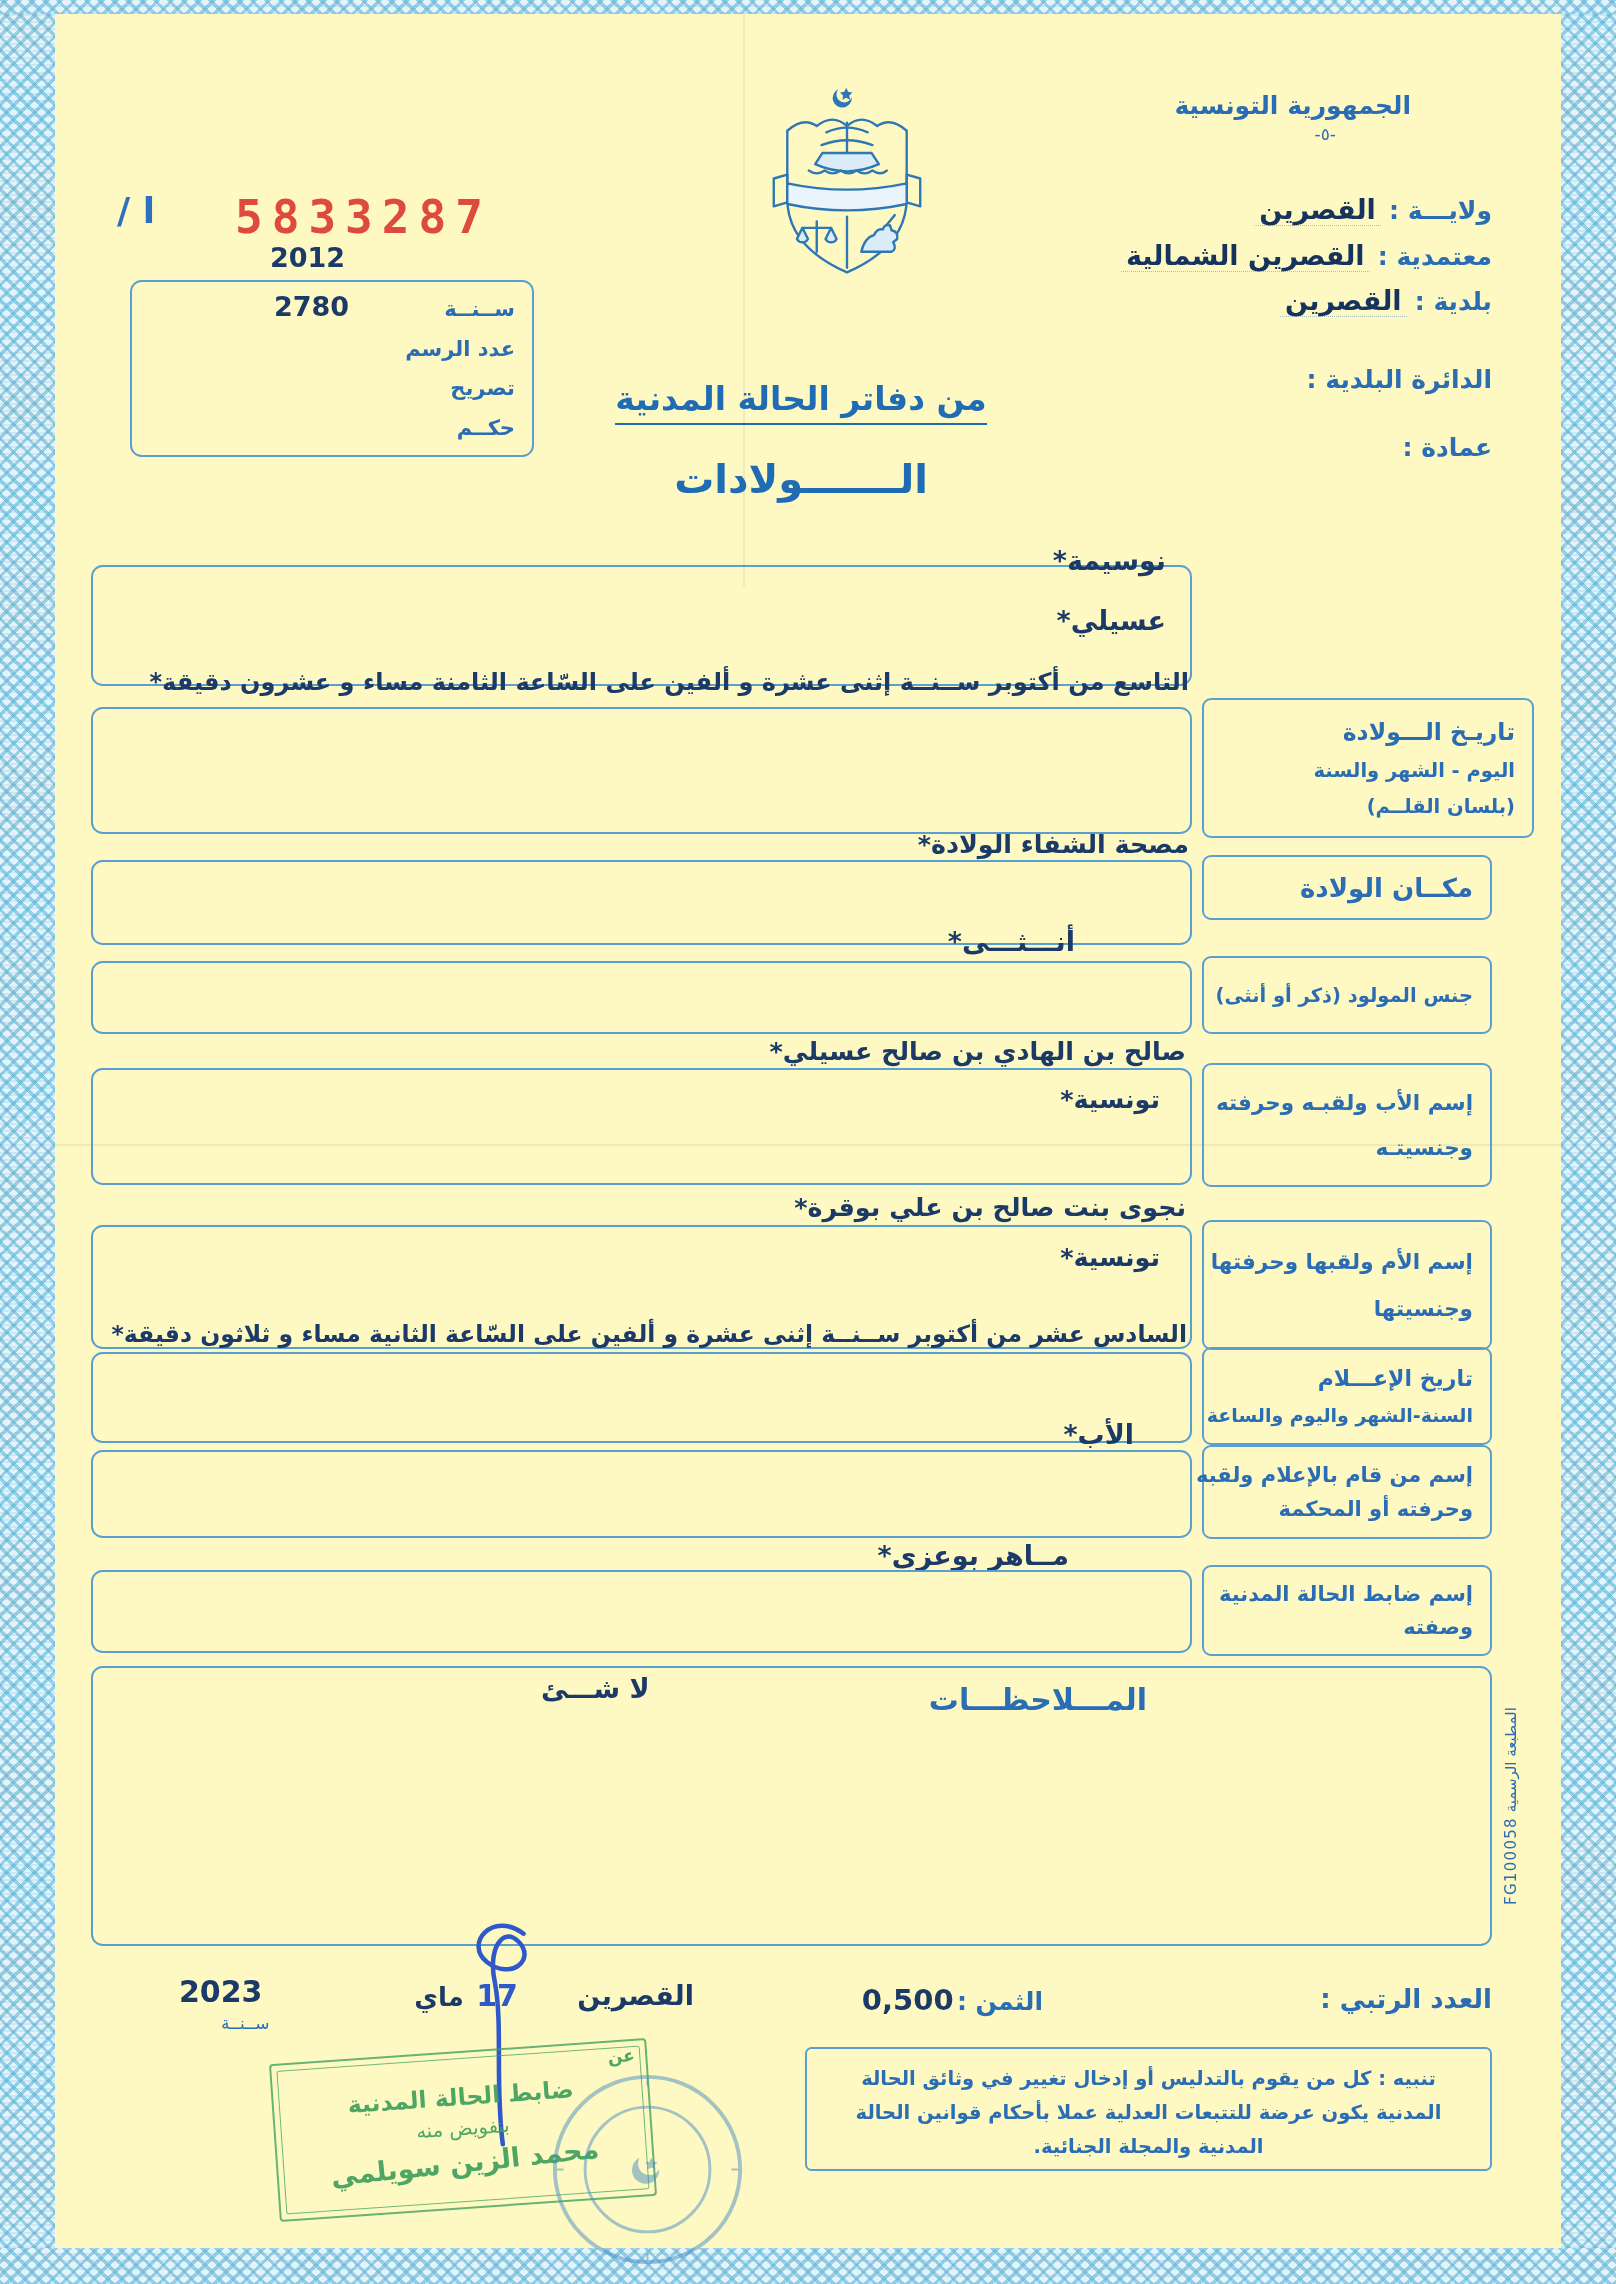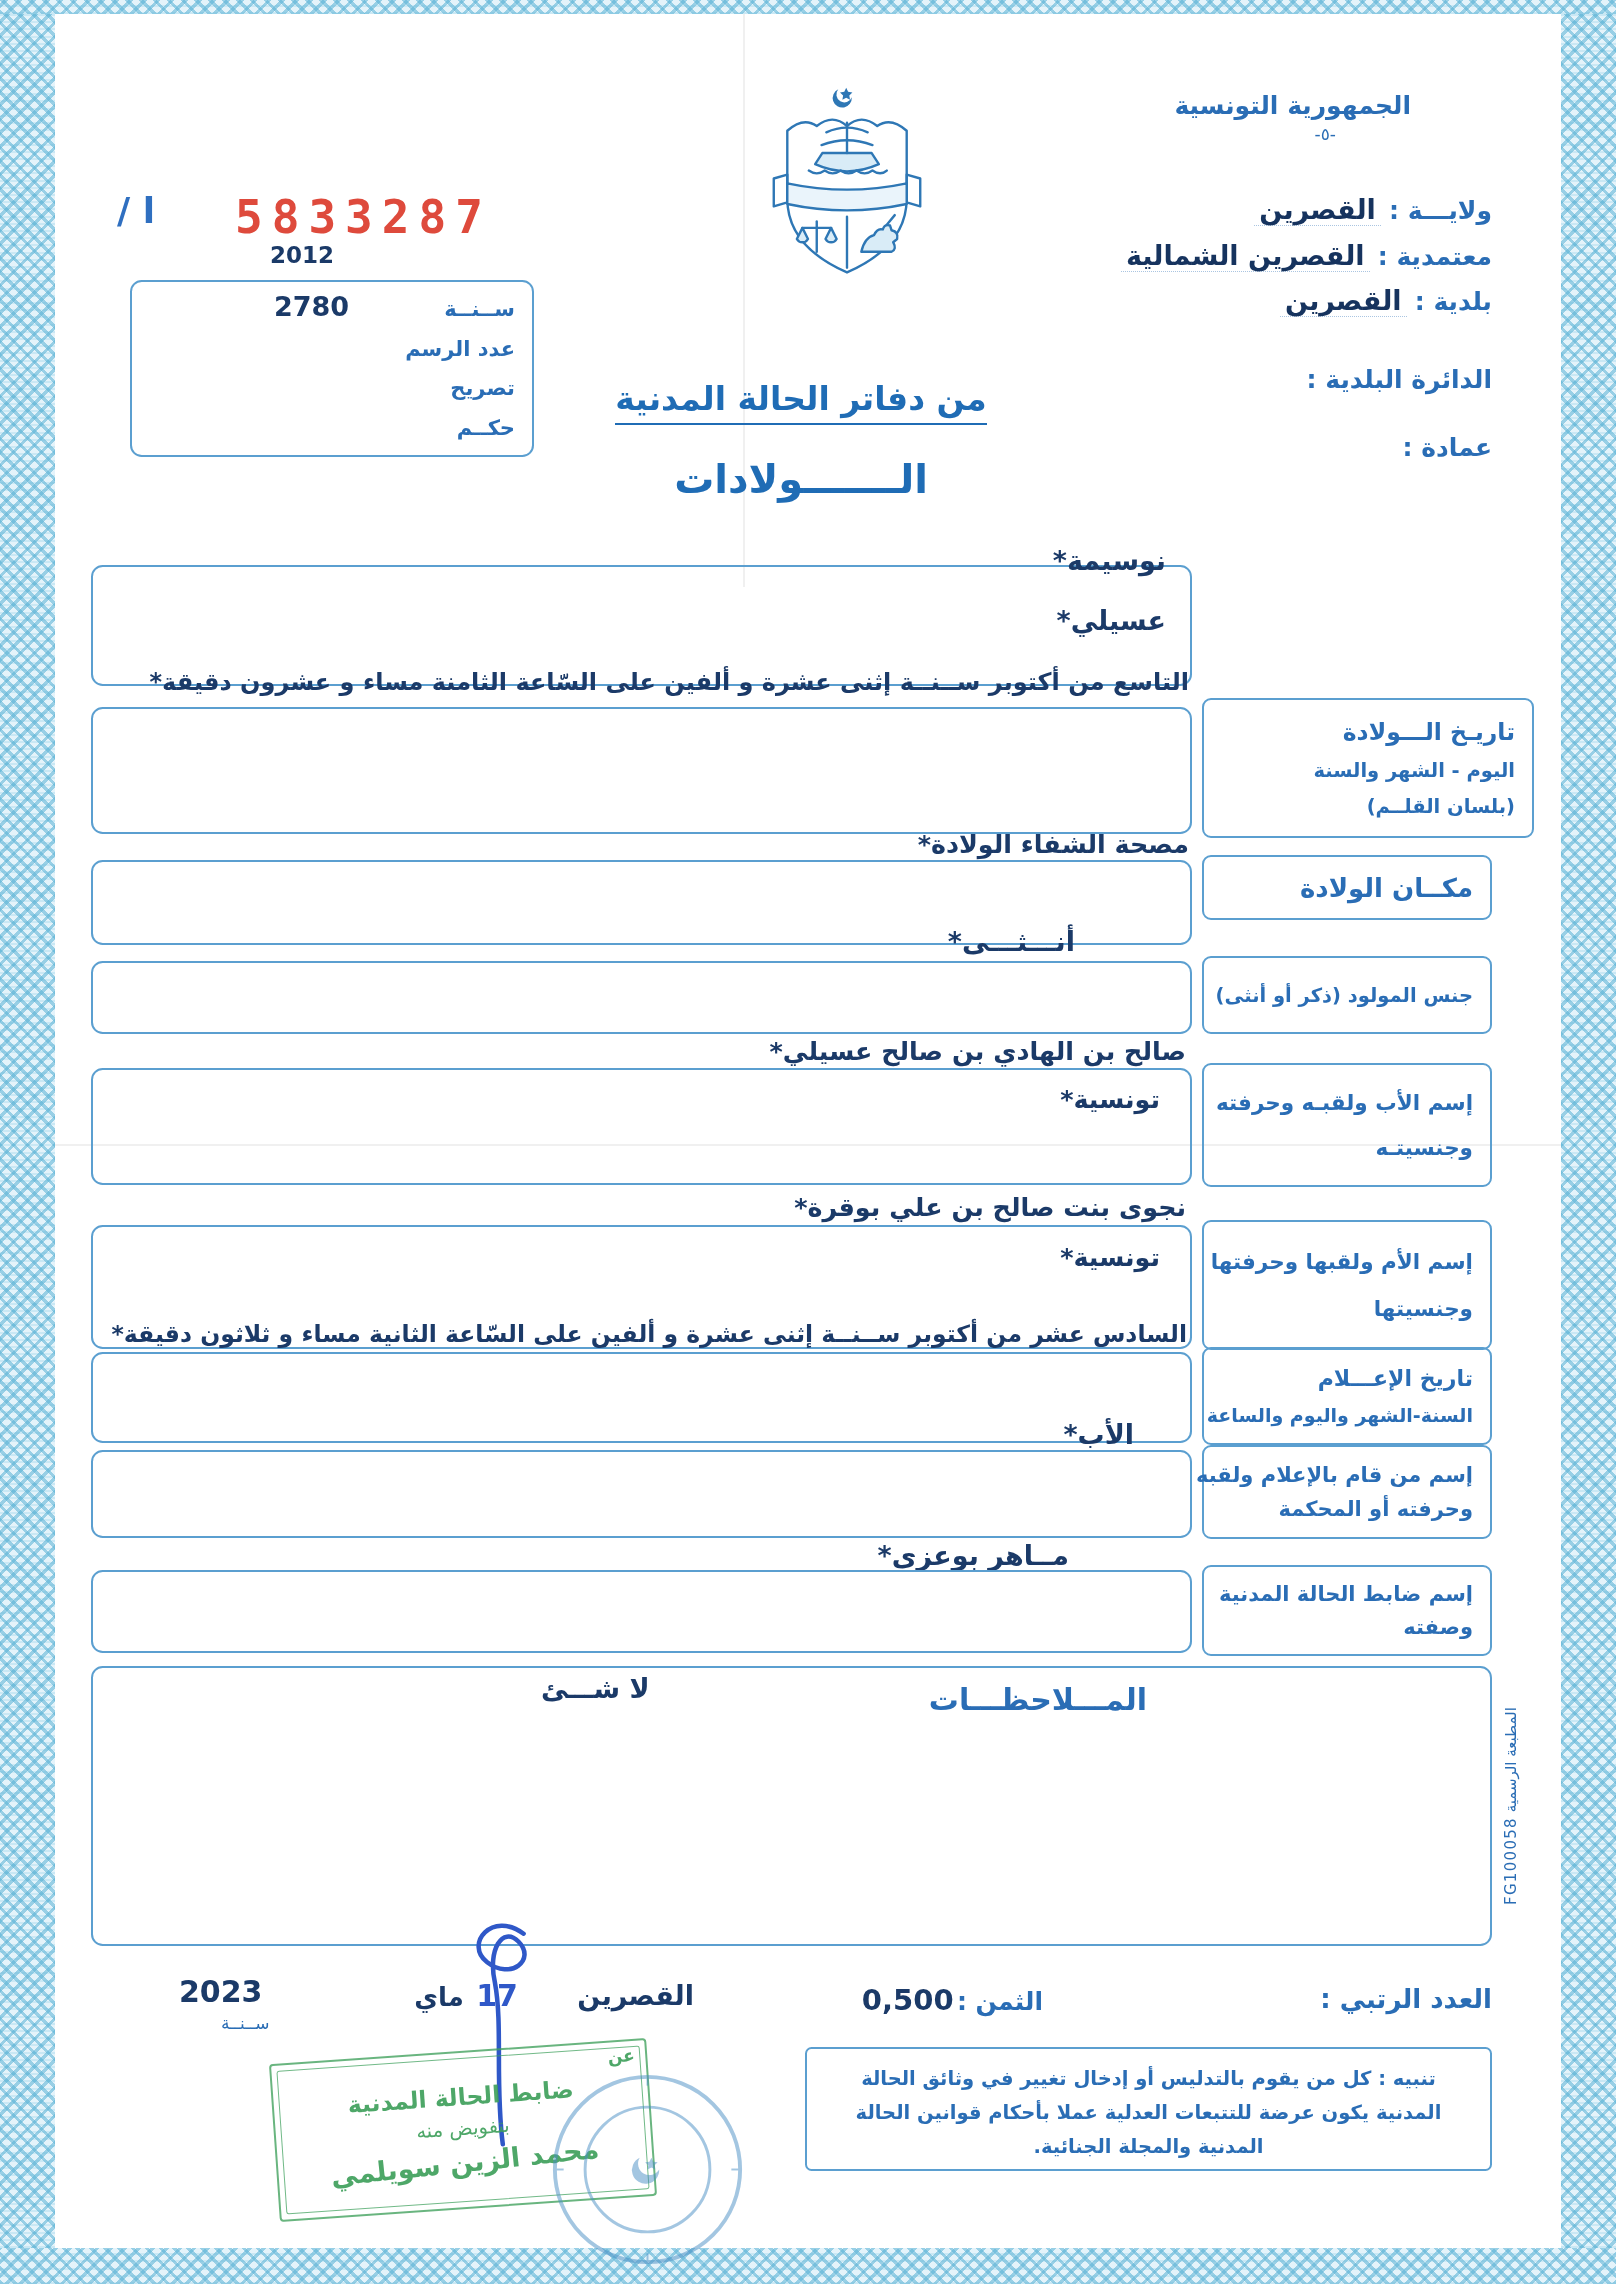--- a/index.html
+++ b/index.html
@@ -1,19 +1,19 @@
 <!DOCTYPE html>
 <html lang="ar" dir="rtl" style="font-size:10.4px"><head>
 <meta charset="utf-8">
 <style>
   * { margin:0; padding:0; box-sizing:border-box; }
   body { margin:0; background:#d9d9d4; }
   .doc {
     position:relative; width:1616px; height:2284px;
-    background:#ffffff;
+    background:#fef9c3;
     font-family:"DejaVu Sans", sans-serif;
     direction:rtl; overflow:hidden;
   }
   .band {
     position:absolute;
     background-color:#e4f3fa;
     background-image:
       repeating-linear-gradient(45deg, rgba(90,178,213,.55) 0 3.3px, transparent 3.3px 9.8px),
       repeating-linear-gradient(-45deg, rgba(90,178,213,.55) 0 3.3px, transparent 3.3px 9.8px),
       repeating-linear-gradient(0deg, rgba(140,205,230,.30) 0 2px, transparent 2px 7.2px);
@@ -103,21 +103,21 @@
     <div class="reg-row">
         <span class="reg-lab">عدد الرسم</span>
       </div>
     <div class="reg-row">
         <span class="reg-lab">تصريح</span>
       </div>
     <div class="reg-row">
         <span class="reg-lab">حكــم</span>
       </div>
   </div>
-  <div class="ink" style="position:absolute; left:270px; top:242px; font-size:23px;">2012</div>
+  <div class="ink" style="position:absolute; left:270px; top:242px; font-size:27px;">2012</div>
   <div class="ink" style="position:absolute; left:274px; top:291px; font-size:27px;">2780</div>
 
   <div class="title-line" style="left:612px; top:379px; width:378px; font-size:33px;"><span style="border-bottom:2.6px solid #1f6cb5; padding-bottom:5.2px;">من دفاتر الحالة المدنية</span></div>
   <div class="title-line" style="left:612px; top:456px; width:378px; font-size:40px;">الـــــــولادات</div>
 
   <div class="admin-line" style="right:124px; top:194px;">
     <span class="lab">ولايـــة :</span>
     <span class="v">القصرين</span>
   </div>
   <div class="admin-line" style="right:124px; top:240px;">

